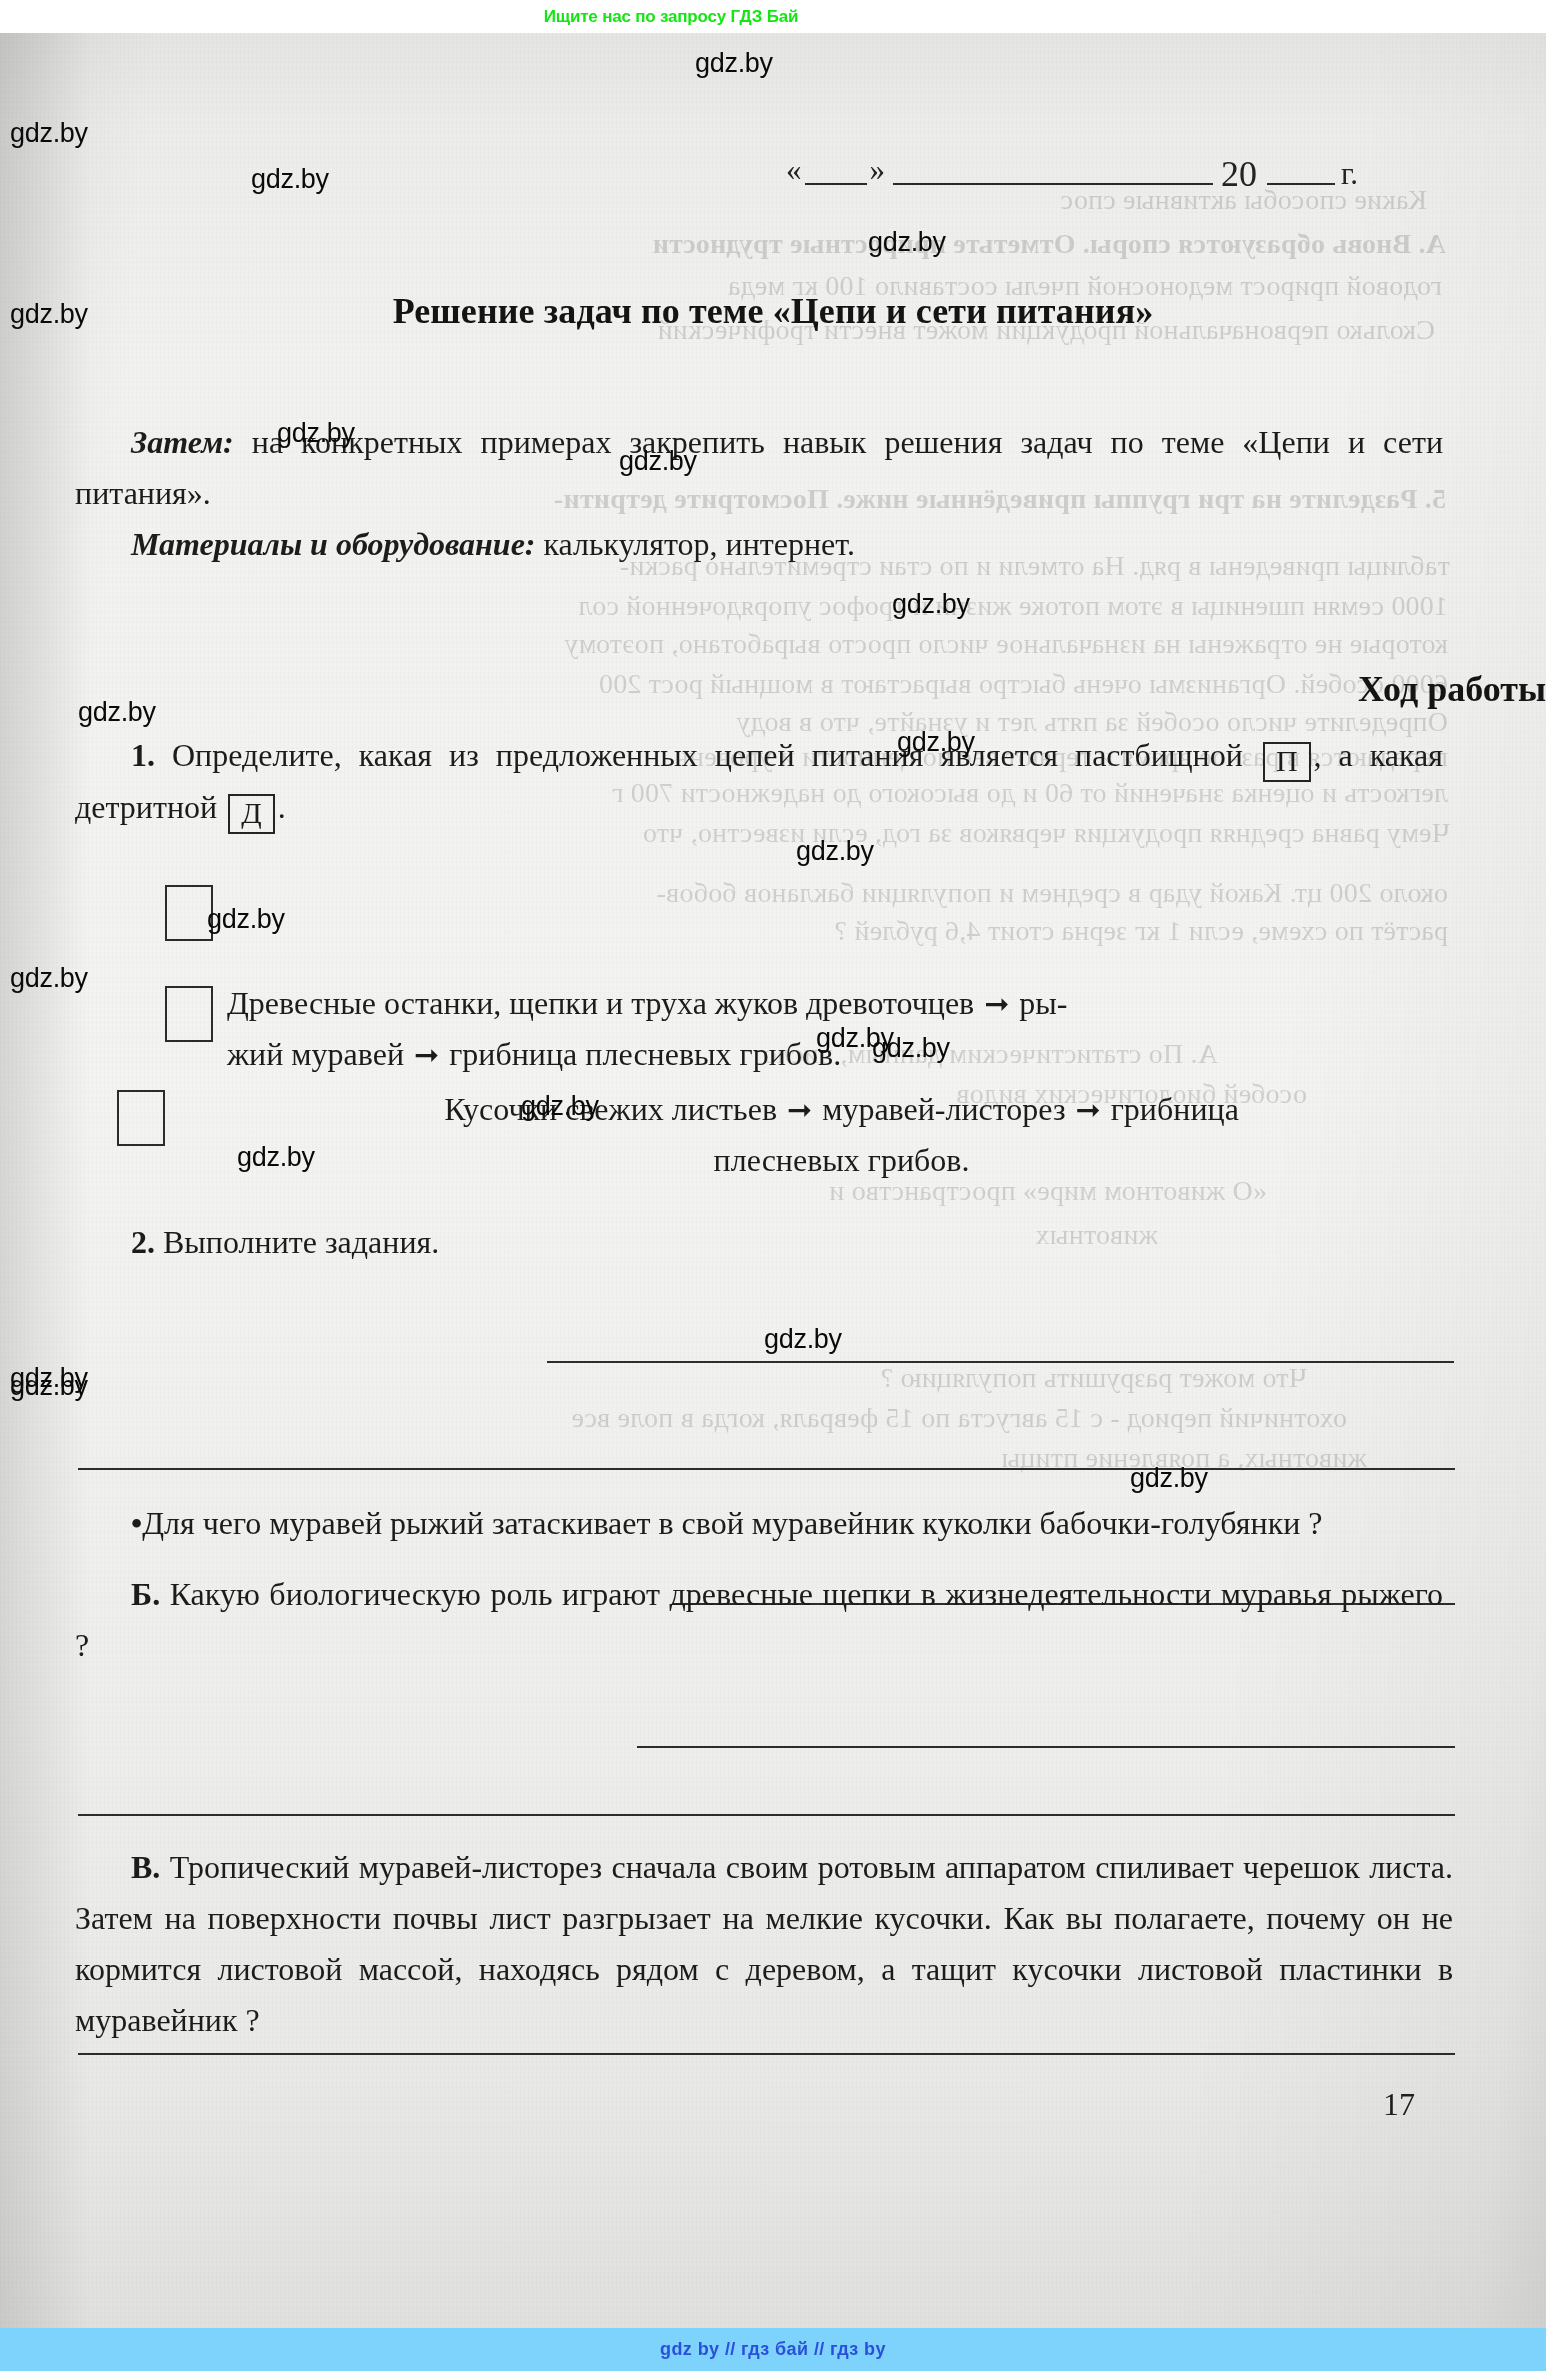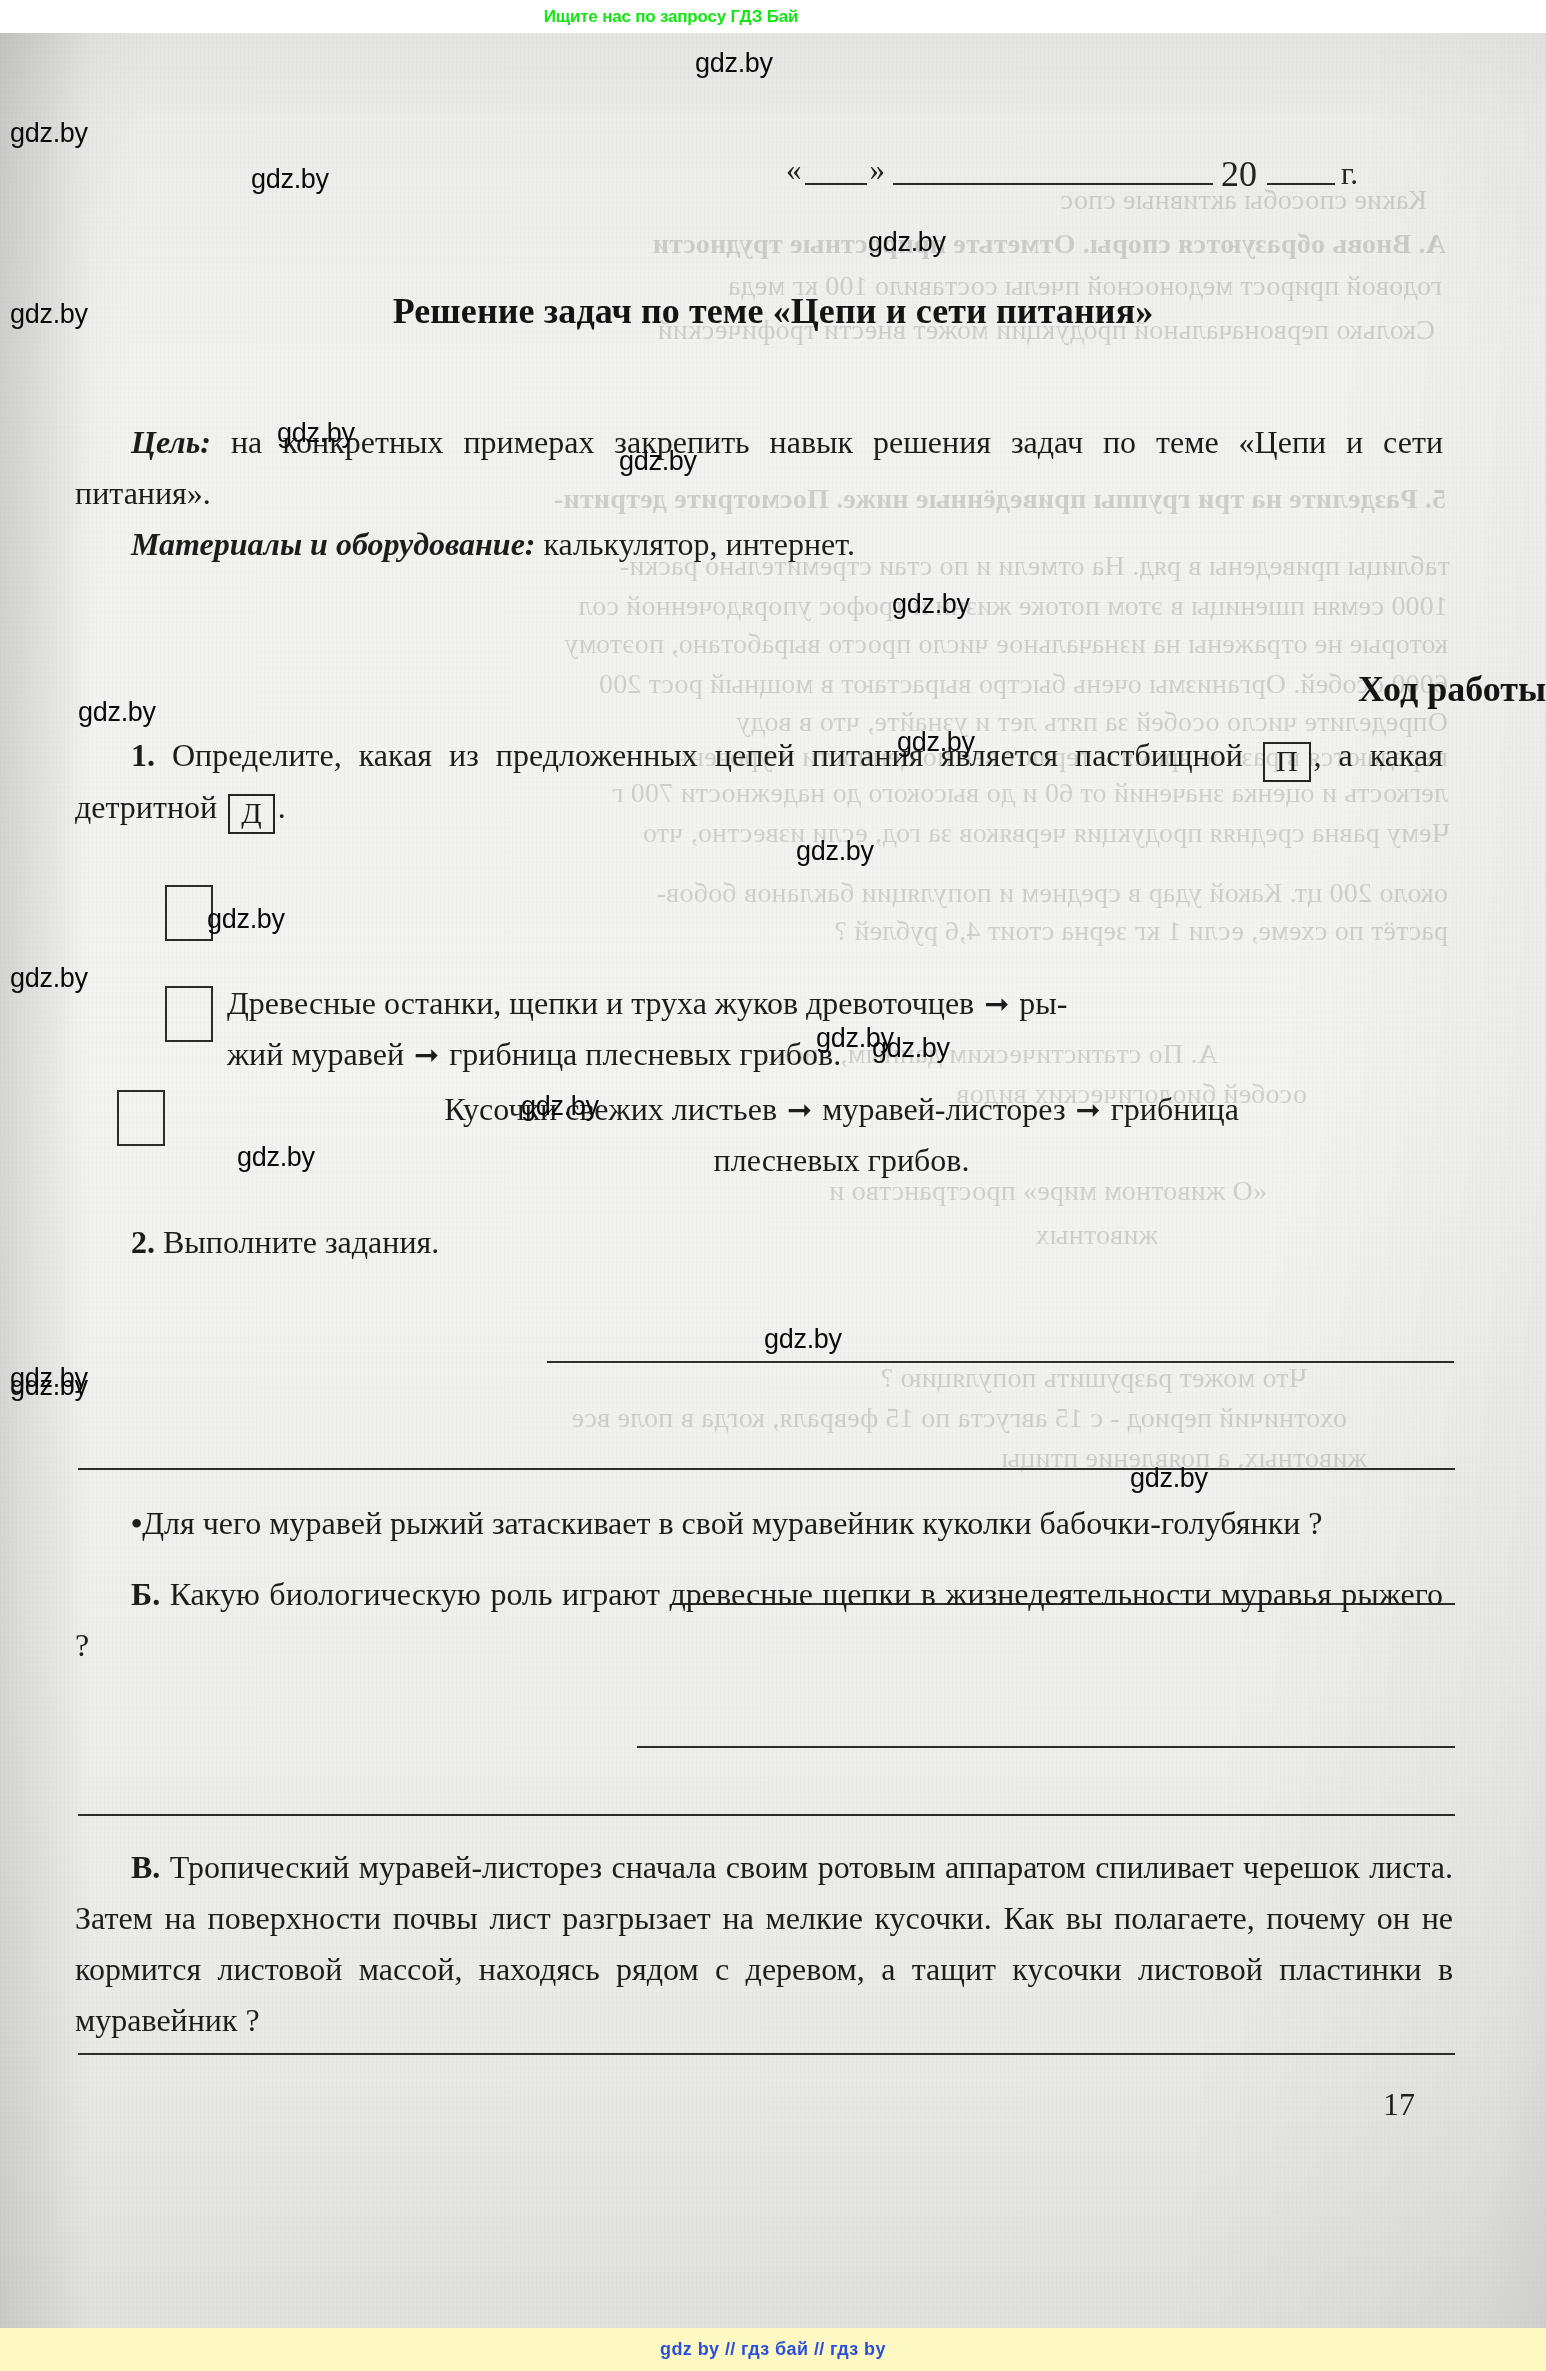--- a/index.html
+++ b/index.html
@@ -33,21 +33,21 @@
     line-height: 33px;
     letter-spacing: -0.2px;
   }
 
   
   .bottom-footer {
     position: absolute;
     bottom: 0; left: 0;
     width: 1546px;
     height: 43px;
-    background: #fef9c3;
+    background: #7dd3fc;
     text-align: center;
     z-index: 60;
   }
   .bottom-footer .footer-text {
     font-family: "Liberation Sans", sans-serif;
     font-size: 18px;
     font-weight: bold;
     color: #2b4fd8;
     line-height: 43px;
     letter-spacing: 0.4px;
@@ -293,21 +293,21 @@
       <span class="q-close">»</span>
       <span class="rule-month"></span>
       <span class="yy">20</span>
       <span class="rule-year"></span>
       <span class="gg">г.</span>
     </div>
 
     <div class="h-sub">Решение задач по теме «Цепи и сети питания»</div>
 
     <div class="para text-col" style="top:384px; width:1368px;">
-      <span class="indent"></span><span class="b-ital">Цель:</span><span> на конкретных примерах закрепить навык решения задач по теме «Цепи и сети питания».</span>
+      <span class="indent"></span><span class="b-ital">Затем:</span><span> на конкретных примерах закрепить навык решения задач по теме «Цепи и сети питания».</span>
     </div>
 
     <div class="para text-col" style="top:486px; width:1368px;">
       <span class="indent"></span><span class="b-ital">Материалы и оборудование:</span><span> калькулятор, интернет.</span>
     </div>
 
     <div class="h-section">Ход работы</div>
 
     <div class="para text-col" style="top:697px; width:1368px;">
       <span class="indent"></span><b>1.</b><span> Определите, какая из предложенных цепей питания является пастбищной</span>

